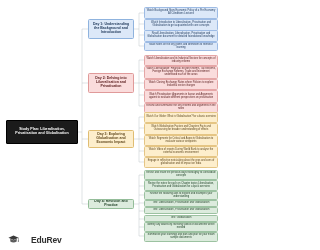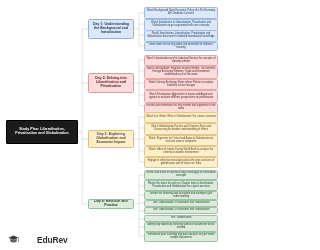--- a/index.html
+++ b/index.html
@@ -75,21 +75,21 @@
   .leaf-3 { background: #fdeecc; border-color: #e5c584; color: #5e4820; }
   .leaf-4 { background: #dcebdd; border-color: #9cc2a1; color: #22452a; }
 
   
   #brand {
     position: absolute;
     left: 8px;
     bottom: 5px;
     display: flex;
     align-items: center;
-    gap: 18px;
+    gap: 12px;
     text-align: center;
   }
   #brand .cap {
     width: 11px;
     height: 11px;
     flex: none;
   }
   #brand .wordmark {
     font-size: 8.5px;
     font-weight: bold;

